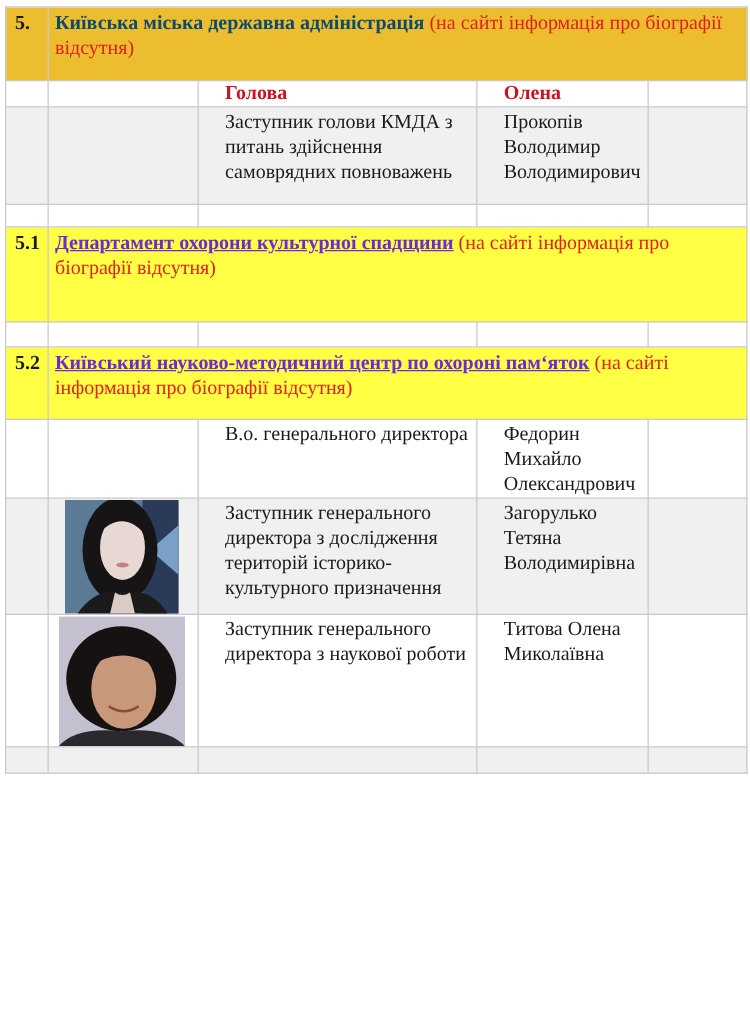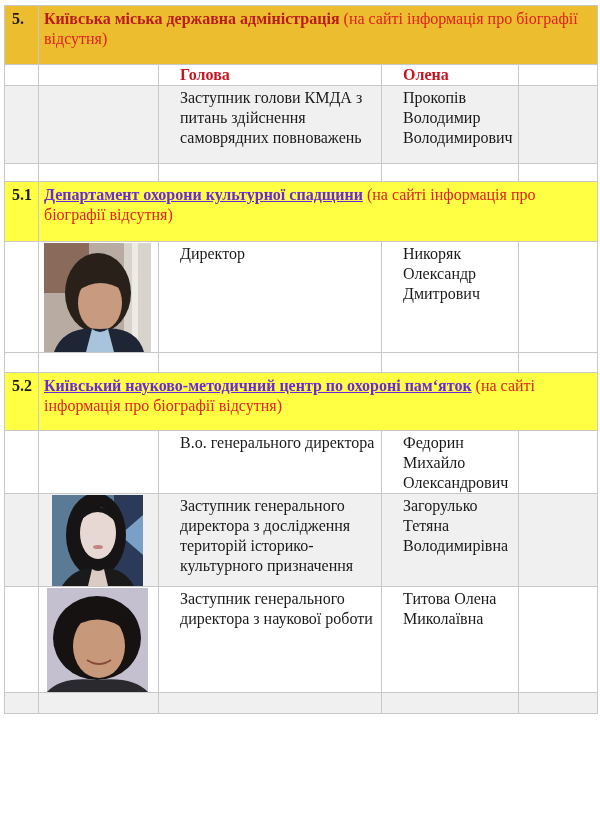--- a/index.html
+++ b/index.html
@@ -42,21 +42,21 @@
     .row-yellow td { background: #ffff44; }
     .row-white td { background: #ffffff; }
     .row-grey td { background: #f0f0f0; }
 
     .sec-num {
       font-weight: bold;
       font-size: 16px;
       padding: 3px 0 0 7px;
     }
     .sec-title-cell { padding: 3px 5px 0 5px; }
-    .sec-title-bold { font-weight: bold; color: #b91c1c; text-align: center; }
+    .sec-title-bold { font-weight: bold; color: #0c4a6e; text-align: center; }
     .sec-link {
       font-weight: bold;
       color: #6d28d9;
       text-decoration: underline;
     }
     .sec-note { color: #e02020; }
 
     .red-bold { color: #c8141e; font-weight: bold; }
 
     .photo {
@@ -104,48 +104,27 @@
   </tr>
 
   <tr class="row-white" style="height:18px">
     <td></td>
           <td></td>
           <td></td>
           <td></td>
           <td></td>
   </tr>
 
-  <tr class="row-yellow" style="height:60px">
+  <tr class="row-yellow" style="height:76px">
     <td class="sec-num">5.1</td>
     <td colspan="4" class="sec-title-cell">
       <span class="sec-link">Департамент охорони культурної спадщини</span><span class="sec-note"> (на сайті інформація про біографії відсутня)</span>
     </td>
   </tr>
 
-  <tr class="row-white" style="height:110px">
-    <td></td>
-    <td style="padding:1px 0 0 5px">
-      <div class="photo" style="width:107px;height:109px">
-        <svg width="107" height="109" viewBox="0 0 107 109">
-          <rect width="107" height="109" fill="#b8aca2"></rect>
-          <rect x="0" y="0" width="45" height="50" fill="#8a6a5a"></rect>
-          <rect x="80" y="0" width="27" height="109" fill="#d8d4cc"></rect>
-          <rect x="88" y="0" width="6" height="109" fill="#eeeae4"></rect>
-          <ellipse cx="54" cy="50" rx="33" ry="40" fill="#2a201a"></ellipse>
-          <ellipse cx="56" cy="60" rx="22" ry="28" fill="#c89a80"></ellipse>
-          <path d="M30 40 Q56 22 82 42 L80 48 Q56 32 34 48 Z" fill="#2a201a"></path>
-          <path d="M10 109 Q20 82 56 86 Q92 82 100 109 Z" fill="#1e2636"></path>
-          <path d="M42 109 L48 86 Q56 92 64 86 L70 109 Z" fill="#a8c4dc"></path>
-        </svg>
-      </div>
-    </td>
-    <td class="cell-pad">Директор</td>
-    <td class="cell-pad">Никоряк Олександр Дмитрович</td>
-    <td></td>
-  </tr>
 
 
   <tr class="row-white" style="height:20px">
     <td></td>
           <td></td>
           <td></td>
           <td></td>
           <td></td>
   </tr>
 

